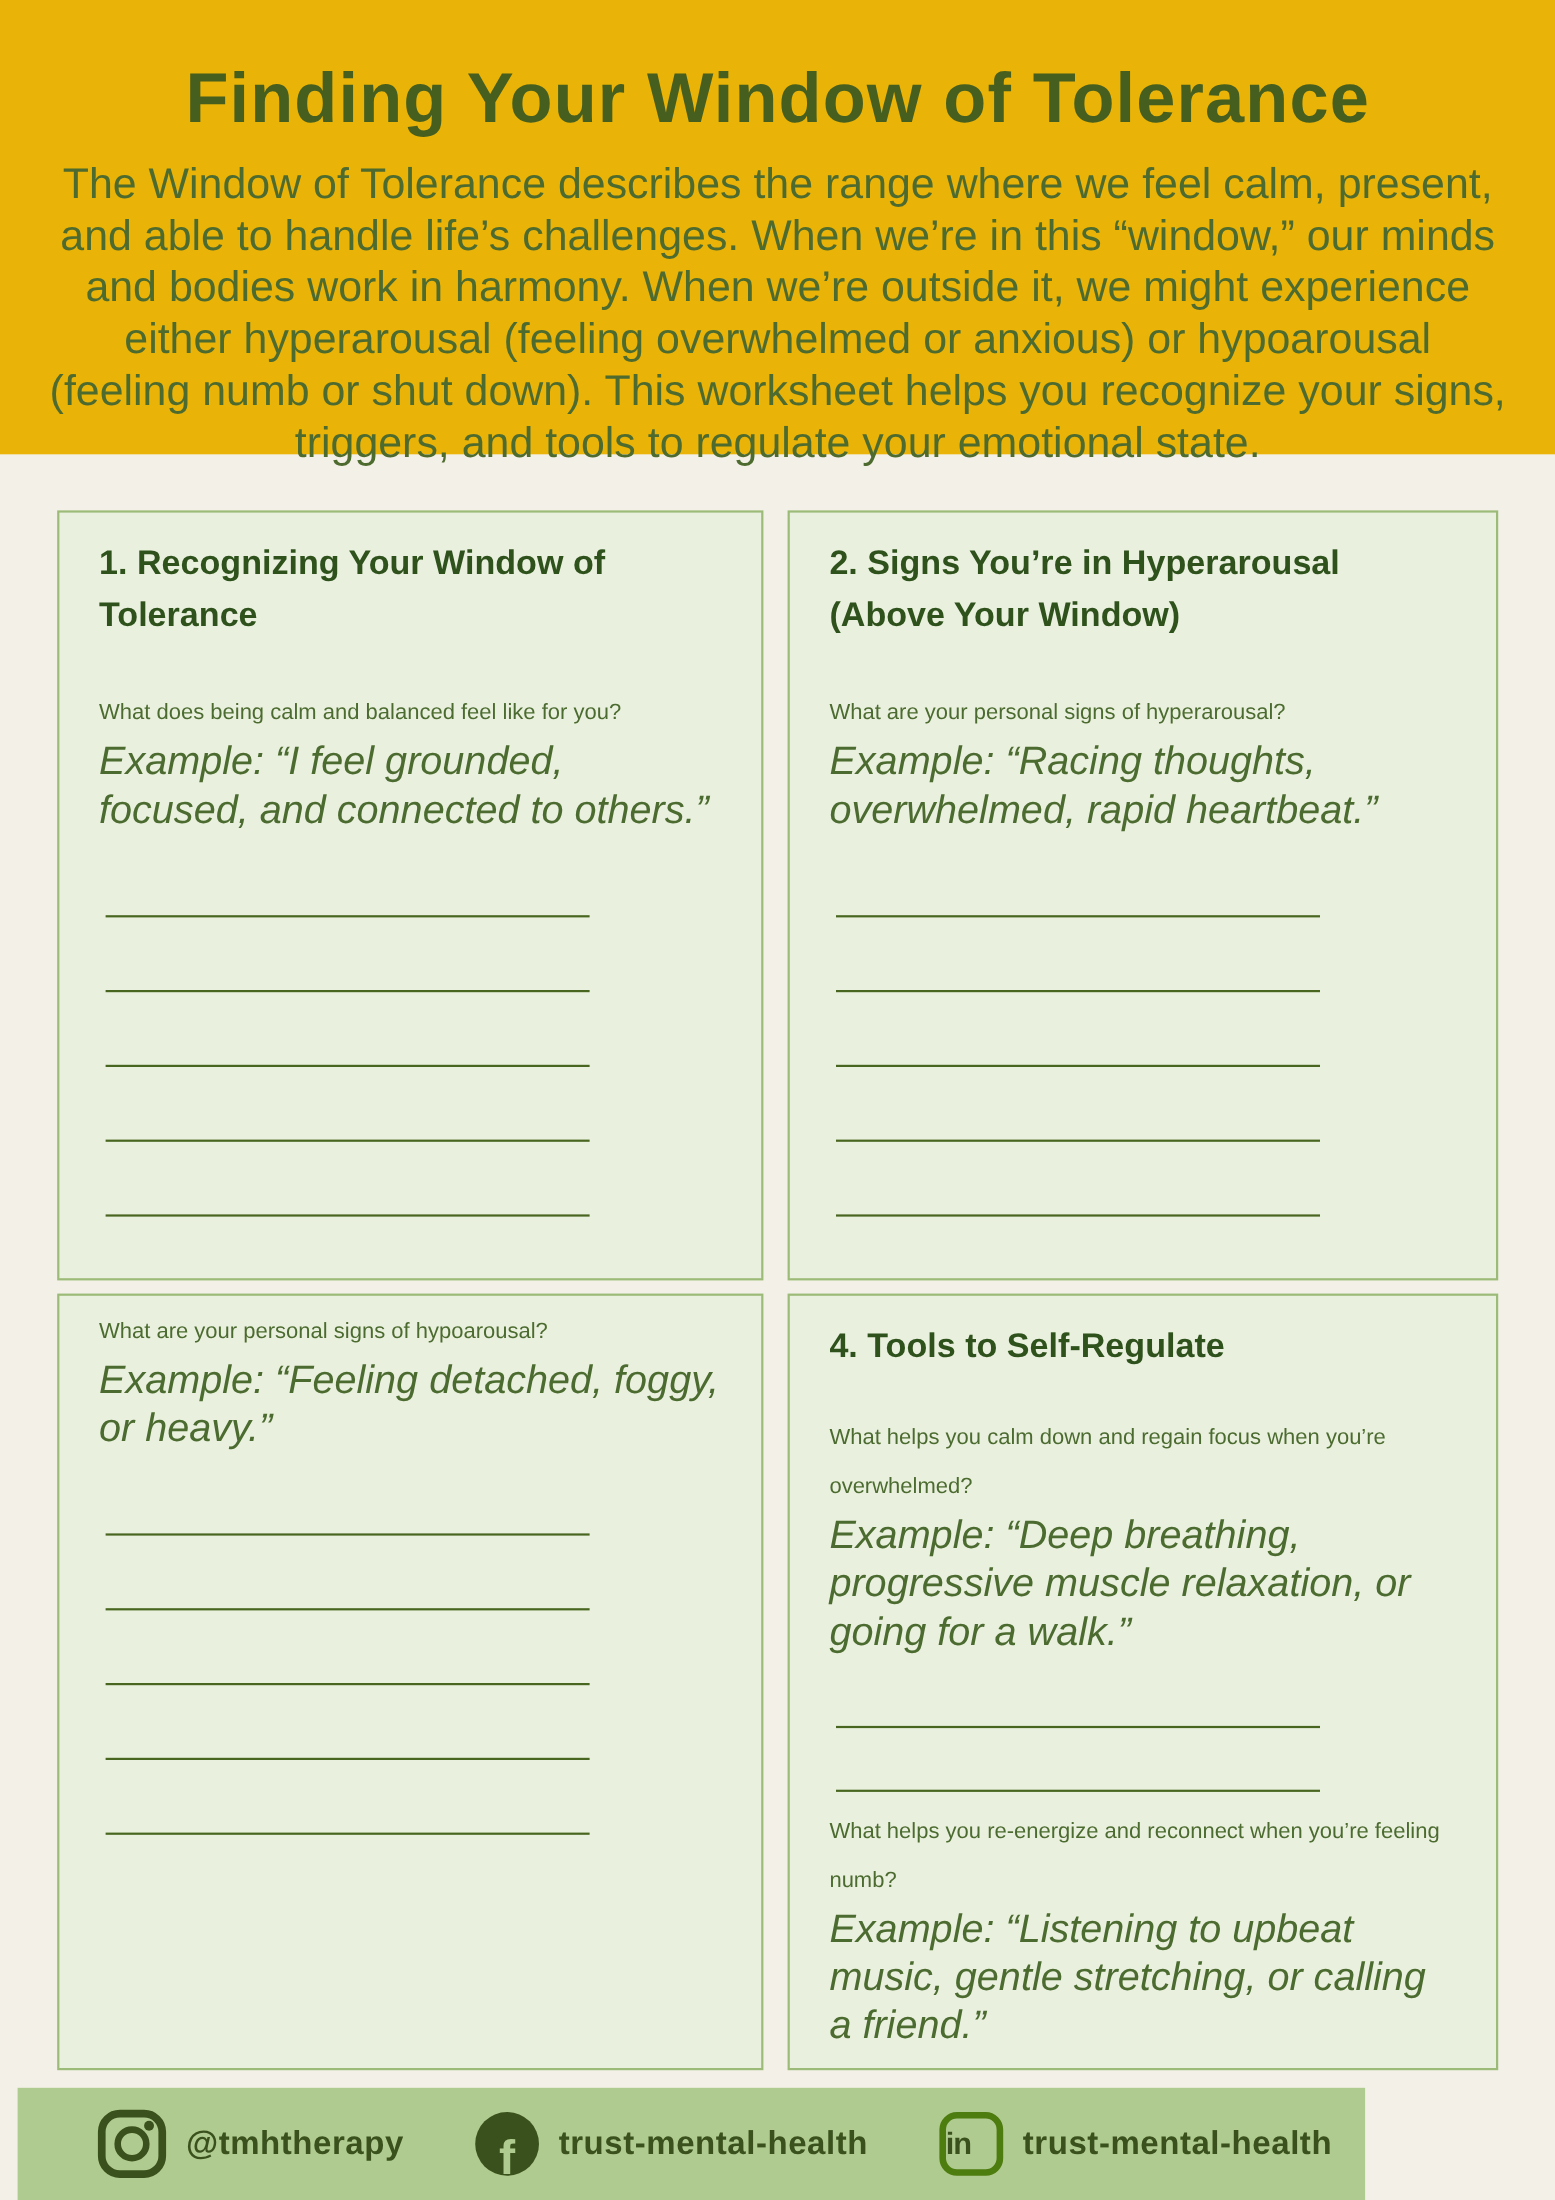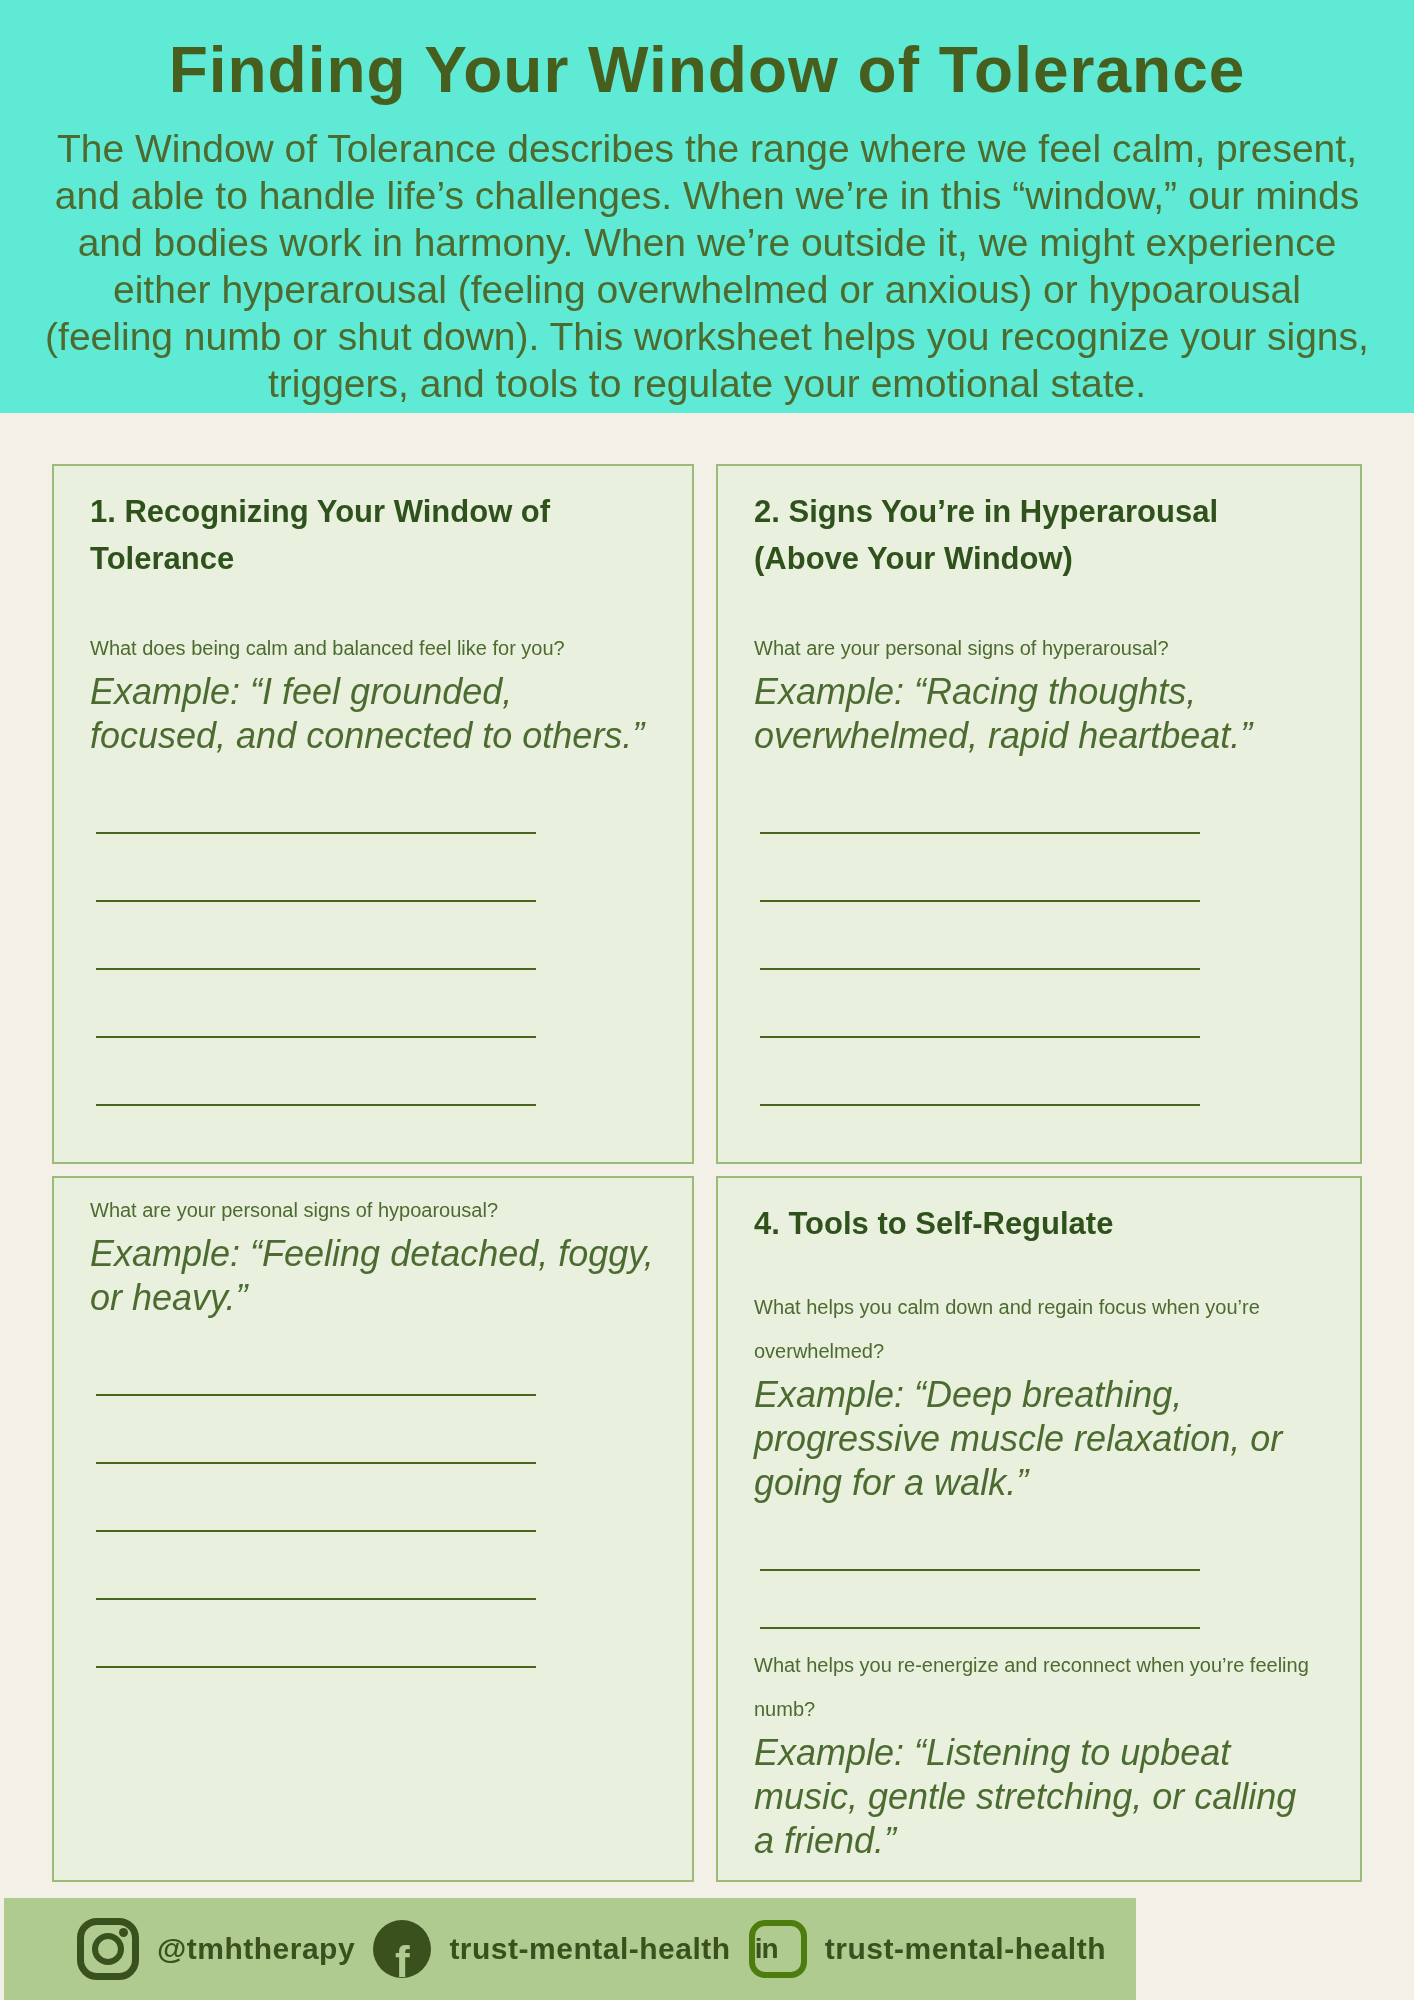--- a/index.html
+++ b/index.html
@@ -8,22 +8,22 @@
     width:1414px;height:2000px;
     margin:0 auto;
     background:#f3f0e7;
     font-family:"Liberation Sans", sans-serif;
     overflow:hidden;
   }
   
   .header{
     box-sizing:border-box;
     width:1414px;height:413px;
-    background:#5eead4;
-    padding:33px 45px 0 45px;
+    background:#eab308;
+    padding:52px 45px 0 45px;
     text-align:center;
   }
   .title{
     margin:0;
     font-size:64px;
     font-weight:800;
     letter-spacing:1px;
     line-height:1.18;
     color:#475f1e;
   }
@@ -76,23 +76,23 @@
     height:66px;
     margin-left:6px;
     border-bottom:2px solid #48661f;
   }
   .box4 h2{margin-bottom:38px;}
   .box4 .line{height:56px;}
   .box4 .q2{margin-top:14px;}
   
   .footer{
     position:absolute;
-    left:4px;bottom:0;
-    box-sizing:border-box;
-    width:1132px;height:102px;
+    left:16px;bottom:0;
+    box-sizing:border-box;
+    width:1225px;height:102px;
     background:#b0cb90;
     display:flex;
     align-items:center;
     justify-content:space-between;
     padding:0 30px 0 73px;
   }
   .social{
     display:flex;
     align-items:center;
     gap:18px;

